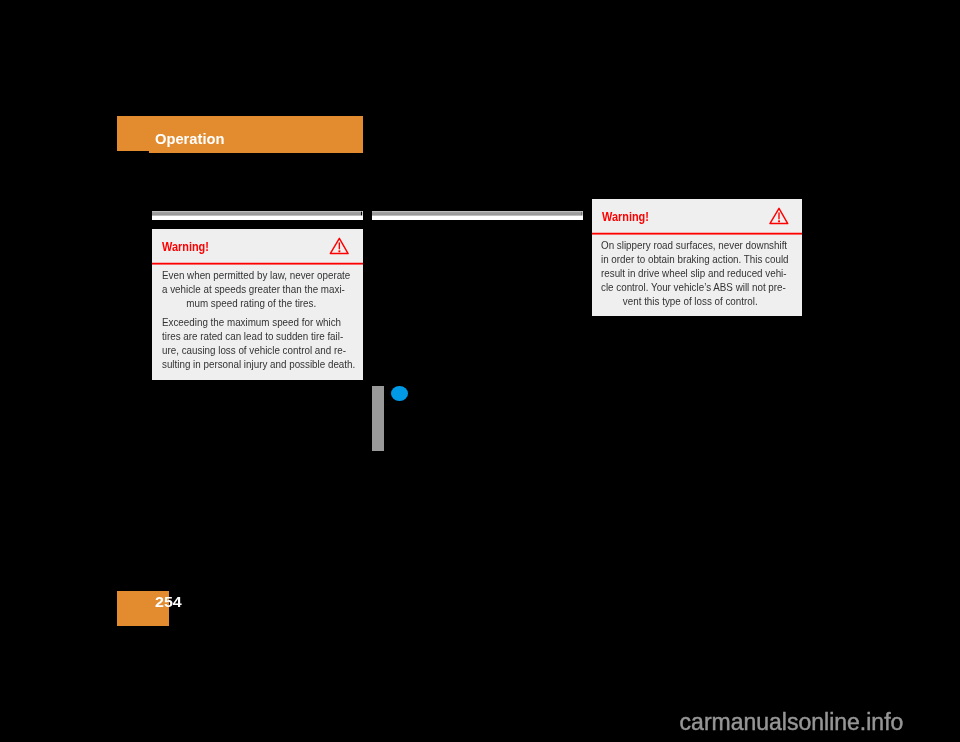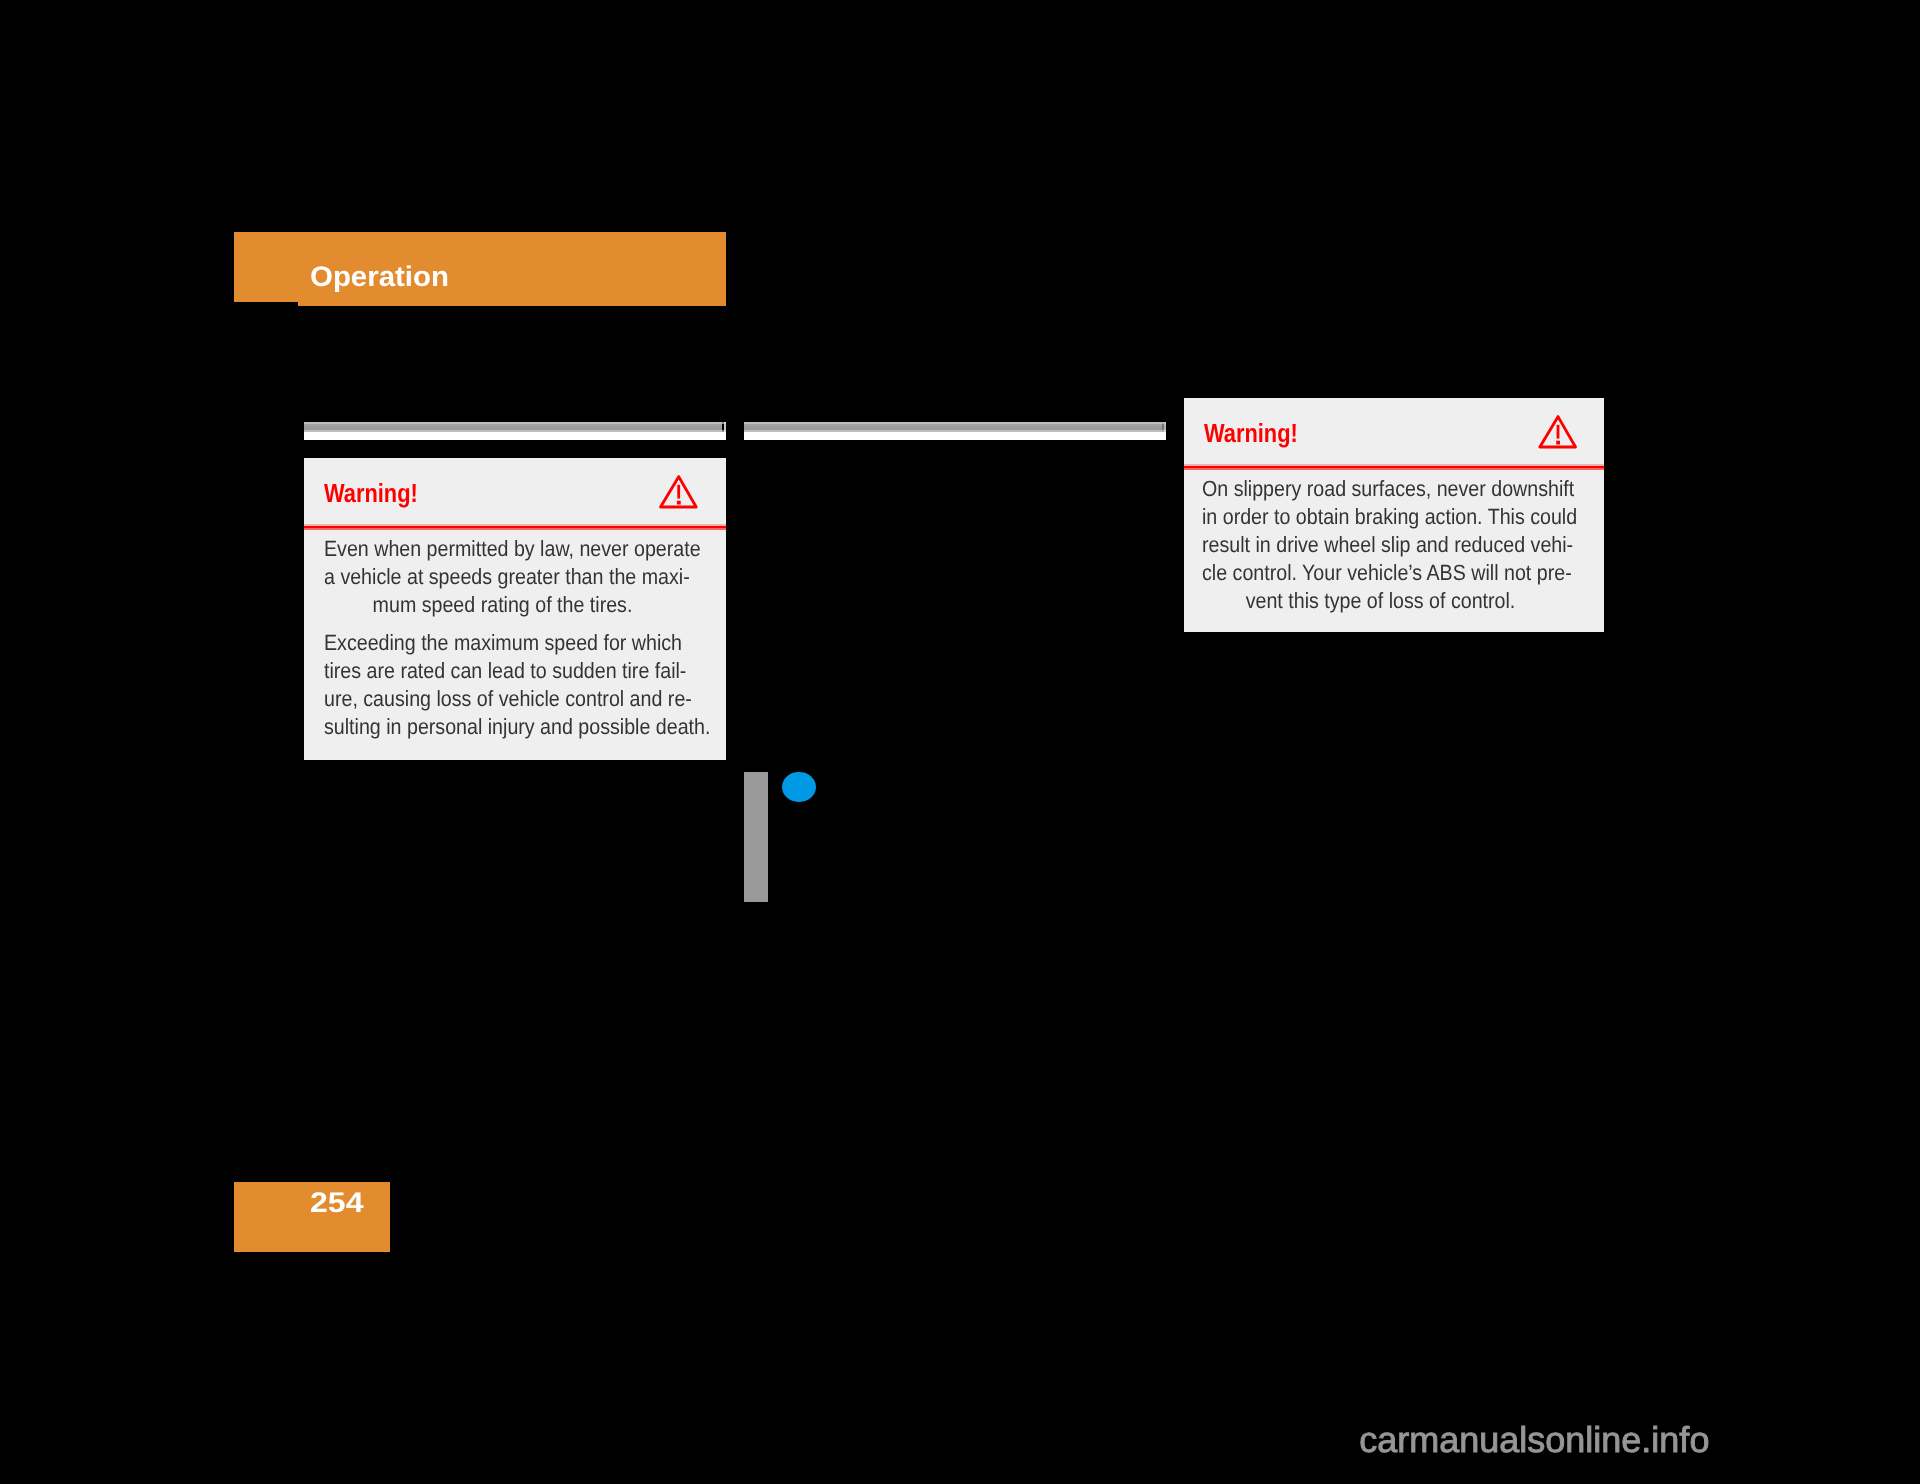--- a/index.html
+++ b/index.html
@@ -55,27 +55,27 @@
          line-height:14px;white-space:nowrap;
          transform:scaleX(0.8926) translateZ(0);transform-origin:left top;}
   .wtext p{margin:0;}
   .wtext p + p{margin-top:5.8px;}
 
   
   .vbar{background:#999999;}
   .dot{background:#0099e5;border-radius:50%;}
 
   
-  .pnum{left:117px;top:590.5px;width:78px;height:35.5px;background:#e28b2f;}
+  .pnum{left:117px;top:590.5px;width:52px;height:35.5px;background:#e28b2f;}
   .pnum-label{position:absolute;left:37.5px;top:4.5px;font-size:14.2px;font-weight:bold;
               color:#ffffff;line-height:1;letter-spacing:0;white-space:nowrap;
               transform:scaleX(1.13) translateZ(0);transform-origin:left top;}
 
   
-  .wm{left:679.6px;top:710.9px;color:#969696;font-size:18px;line-height:1;
+  .wm{left:679.6px;top:710.9px;color:#969696;font-size:23px;line-height:1;
       letter-spacing:0;white-space:nowrap;
       -webkit-text-stroke:0.45px #969696;transform:translateZ(0);}
 </style>
 </head>
 <body>
 
 <div class="page">
 
   <div class="abs sect">
     <span class="sect-label">Operation</span>

